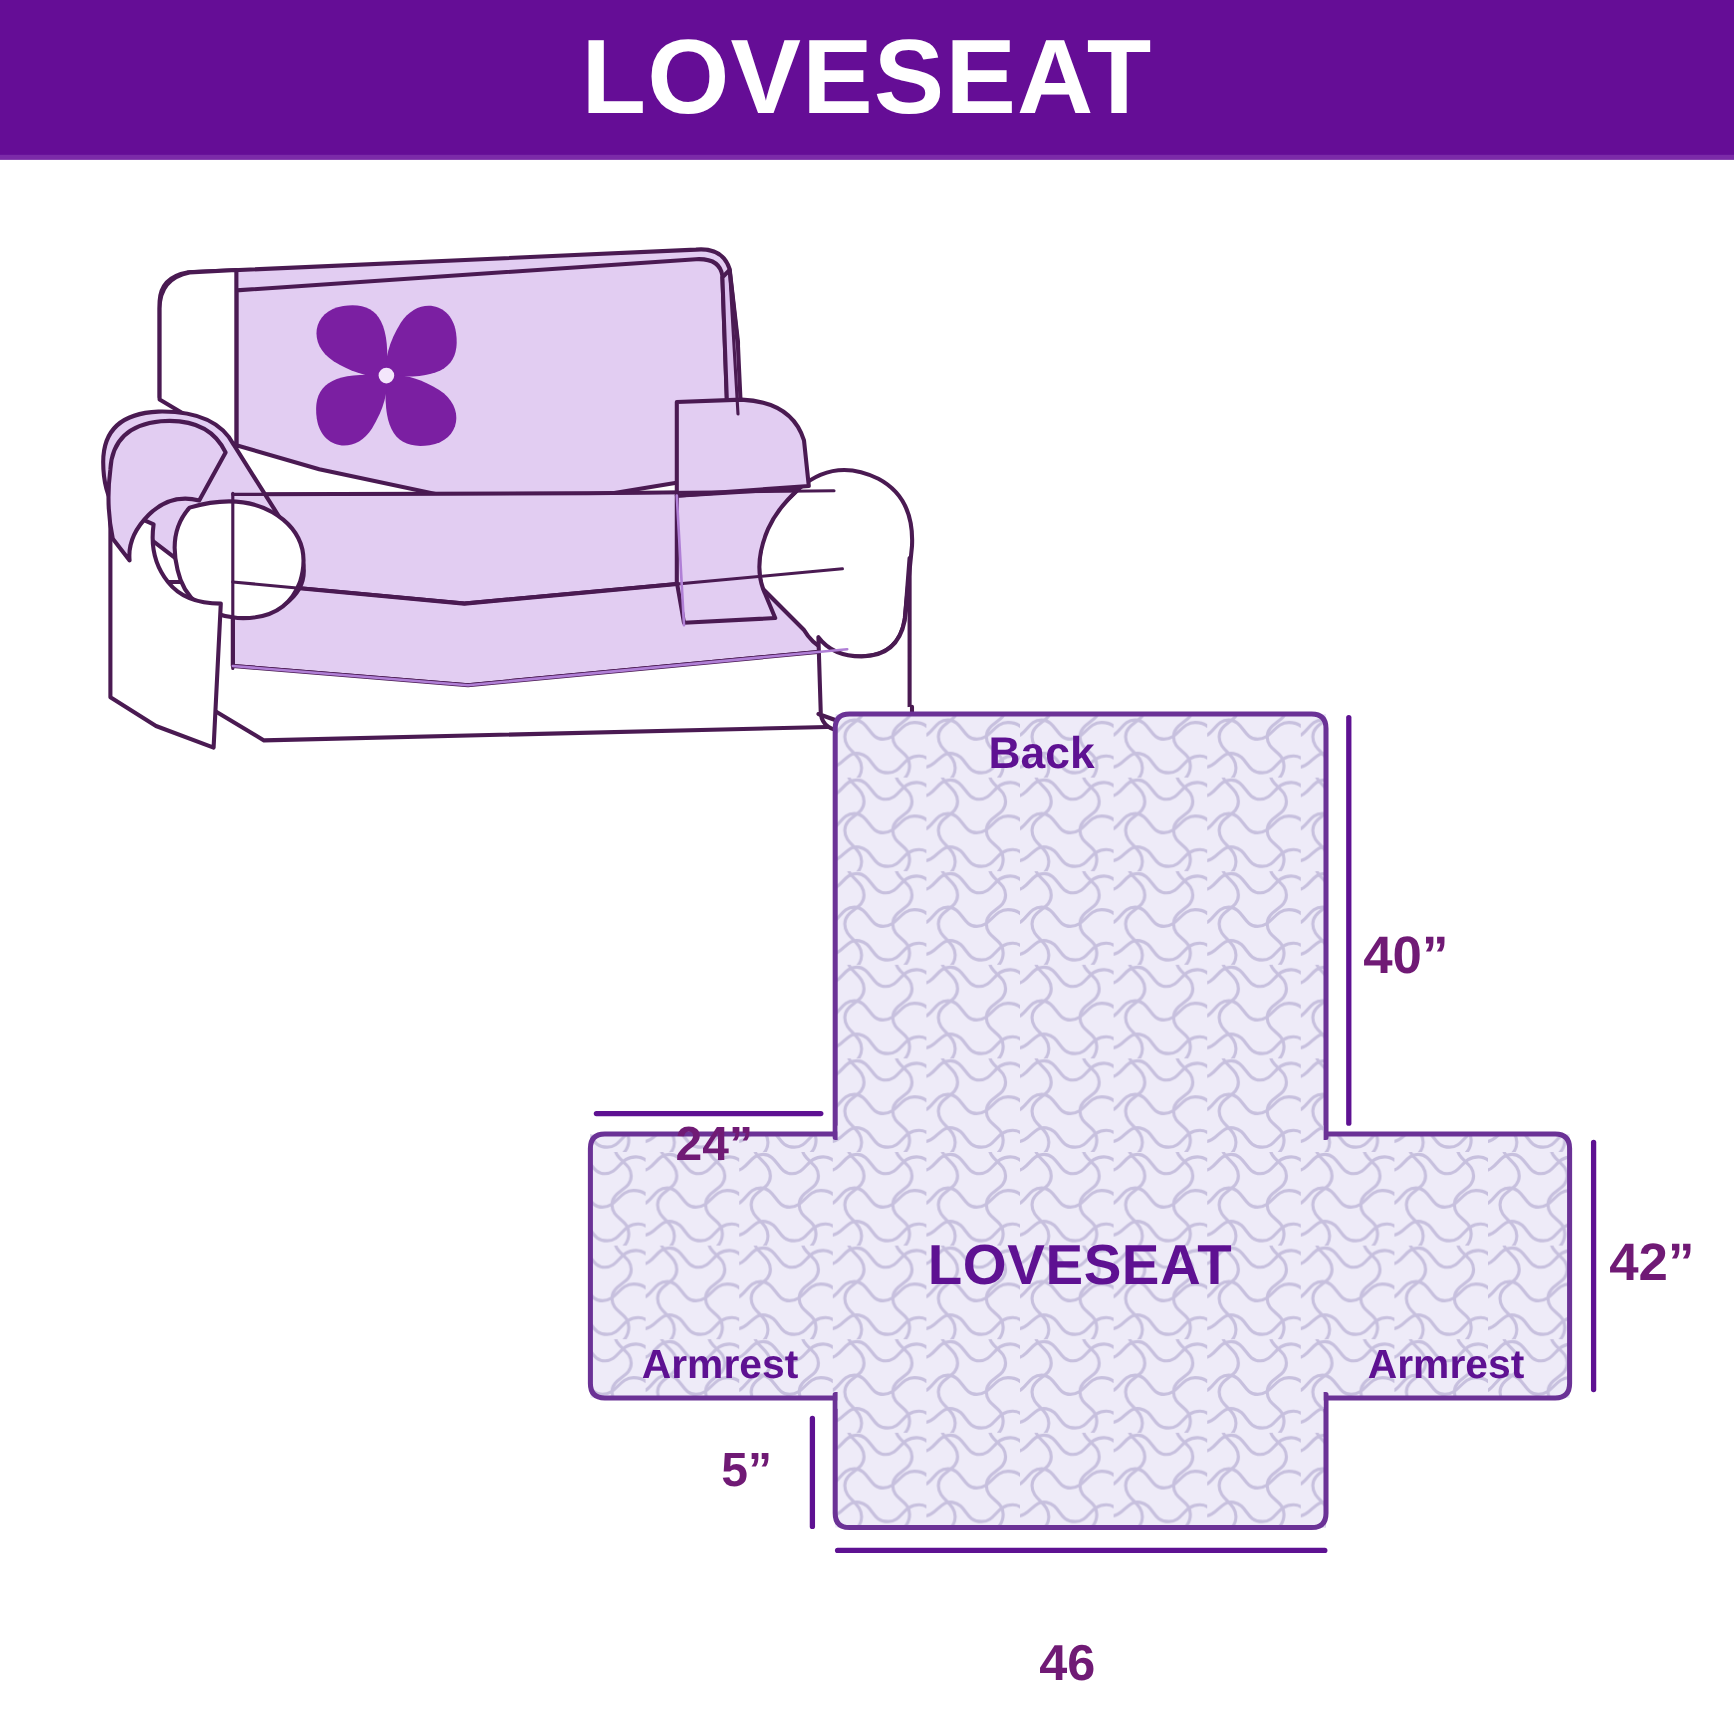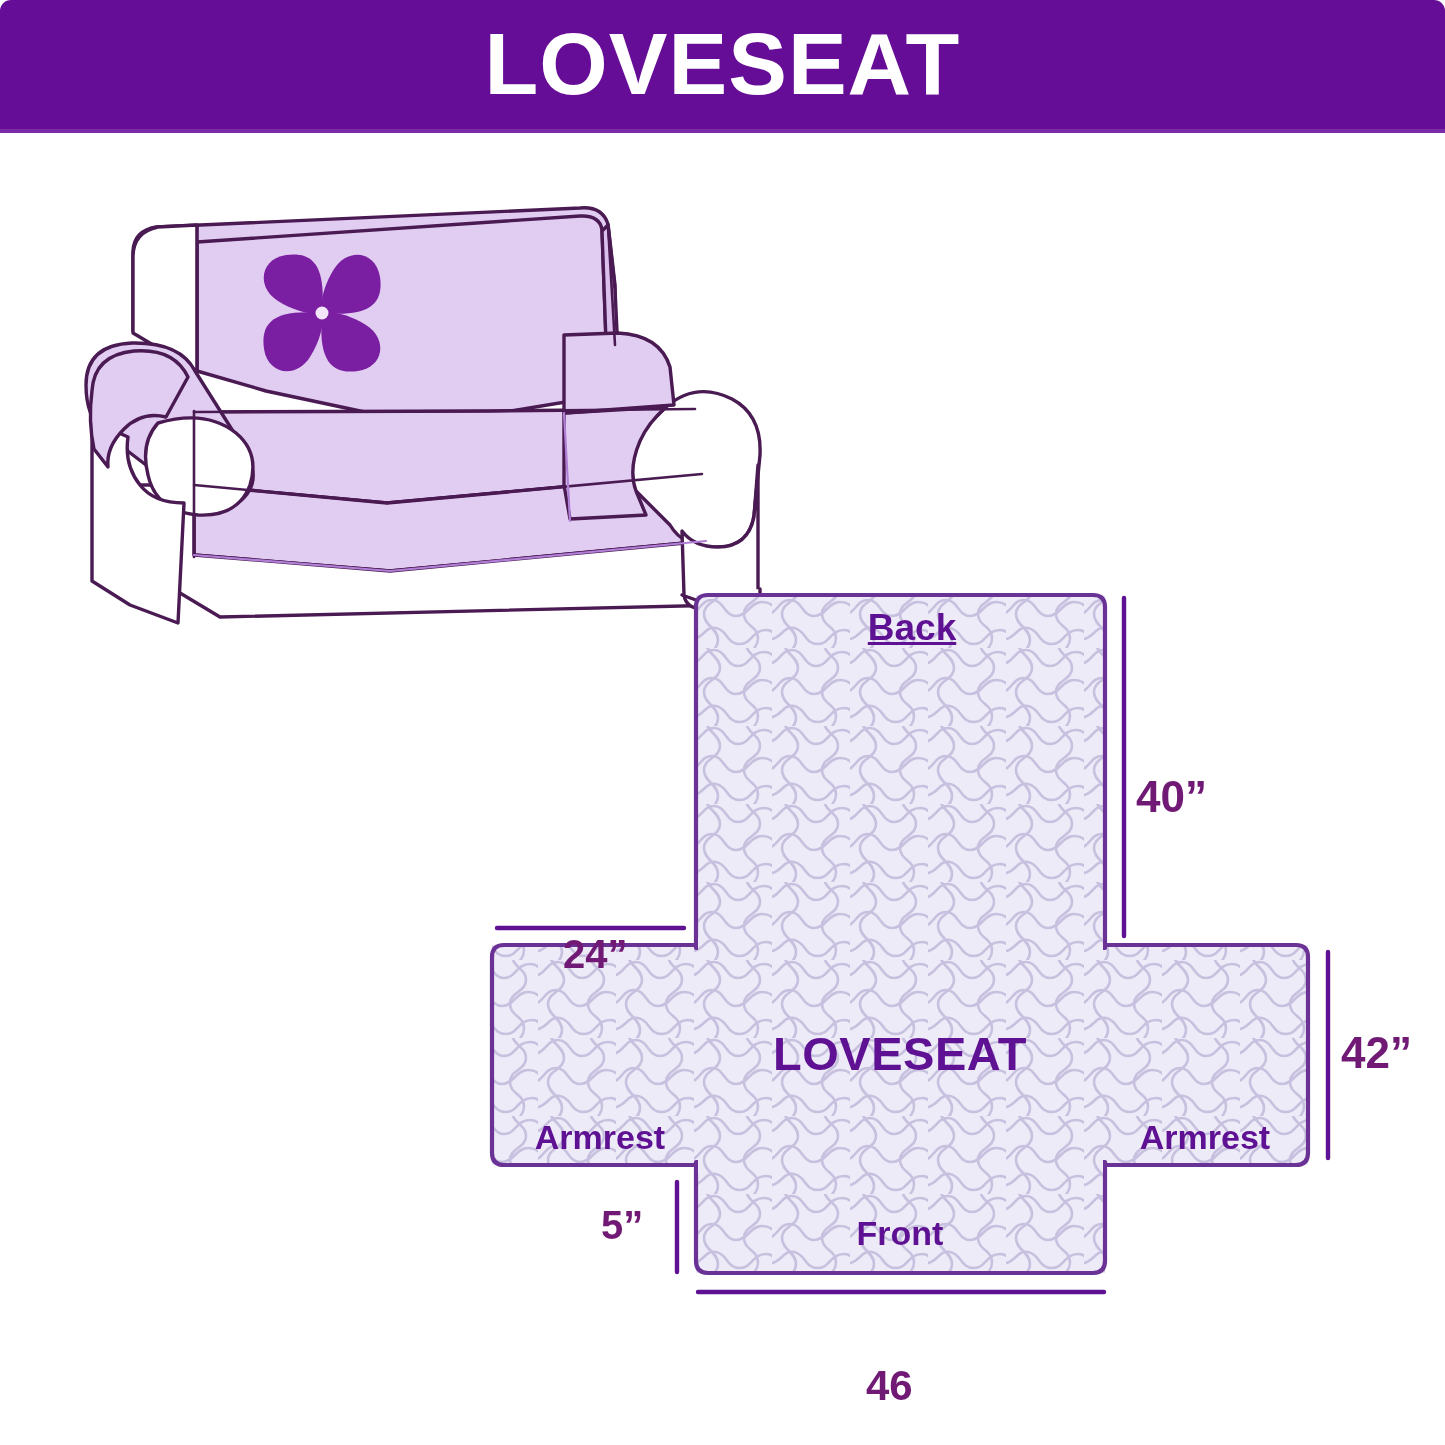--- a/index.html
+++ b/index.html
@@ -10,21 +10,20 @@
   }
   body {
     font-family: "Liberation Sans", sans-serif;
   }
   #page {
     position: relative;
     width: 1445px;
     height: 1445px;
     background: #ffffff;
     overflow: hidden;
-    border-radius: 11px;
   }
 
   
   #header-banner {
     position: absolute;
     left: 0;
     top: 0;
     width: 1445px;
     height: 133px;
     background: #650d96;
@@ -74,21 +73,21 @@
 
   
   .dlabel {
     position: absolute;
     color: #5e1192;
     font-family: "Liberation Sans", sans-serif;
     font-weight: bold;
     white-space: nowrap;
     text-align: center;
   }
-  #label-back      { left: 802px;  top: 607px;  width: 220px; font-size: 37px; text-decoration: underline; }
+  #label-back      { left: 758px;  top: 607px;  width: 220px; font-size: 37px; }
   #label-loveseat  { left: 740px;  top: 1026px; width: 320px; font-size: 47px; letter-spacing: 0.5px; }
   #label-armrest-left  { left: 500px;  top: 1118px; width: 200px; font-size: 34px; }
   #label-armrest-right { left: 1105px; top: 1118px; width: 200px; font-size: 34px; }
   #label-front     { left: 790px;  top: 1214px; width: 220px; font-size: 34px; }
 
   .dimlabel {
     position: absolute;
     color: #701a75;
     font-family: "Liberation Sans", sans-serif;
     font-weight: bold;
@@ -235,21 +234,20 @@
 
         <line x1="238" y1="722" x2="644" y2="722"></line>
       </g>
     </svg>
   </div>
 
   <div class="dlabel" id="label-back">Back</div>
   <div class="dlabel" id="label-loveseat">LOVESEAT</div>
   <div class="dlabel" id="label-armrest-left">Armrest</div>
   <div class="dlabel" id="label-armrest-right">Armrest</div>
-  <div class="dlabel" id="label-front">Front</div>
 
   <div class="dimlabel" id="dim-40">40”</div>
   <div class="dimlabel" id="dim-24">24”</div>
   <div class="dimlabel" id="dim-23">42”</div>
   <div class="dimlabel" id="dim-13">5”</div>
   <div class="dimlabel" id="dim-46">46</div>
 
 </div>
 
 </body></html>

